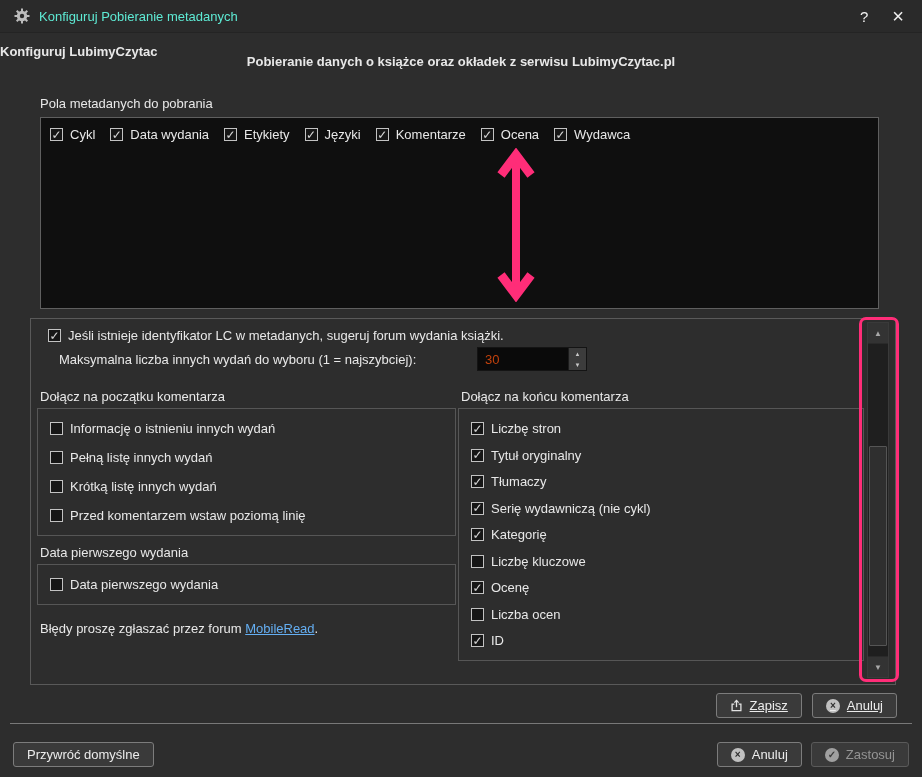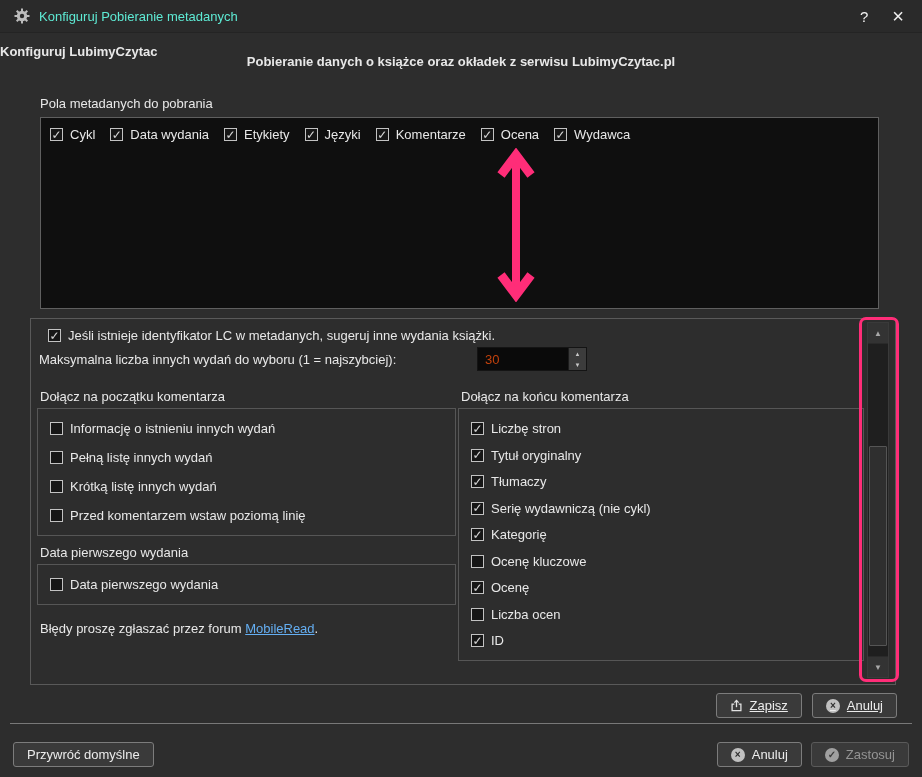--- a/index.html
+++ b/index.html
@@ -42,21 +42,21 @@
   .scroll-ann{
     position:absolute;left:859px;top:317px;width:34px;height:359px;
     border:3px solid #ff2d78;border-radius:7px;pointer-events:none;
   }
   
   .scrollarea{
     position:absolute;left:30px;top:318px;width:866px;height:367px;
     border:1px solid #595959;box-sizing:border-box;
   }
   .suggest-row{position:absolute;left:17px;top:7px;}
-  .max-label{position:absolute;left:8px;top:33px;}
+  .max-label{position:absolute;left:28px;top:33px;}
   .spin{
     position:absolute;left:446px;top:28px;width:110px;height:24px;
     background:#0a0a0a;border:1px solid #141414;box-sizing:border-box;
     display:flex;align-items:stretch;
   }
   .spin-val{flex:1;display:flex;align-items:center;padding-left:7px;color:#c2410c;}
   .spin-btns{width:17px;background:#3c3c3c;display:flex;flex-direction:column;border-left:1px solid #1c1c1c;}
   .spin-btns span{flex:1;display:flex;align-items:center;justify-content:center;font-size:6px;color:#c8c8c8;}
   .col-left{position:absolute;left:6px;top:70px;width:419px;}
   .col-right{position:absolute;left:427px;top:70px;width:406px;}
@@ -166,21 +166,21 @@
     <line x1="23" y1="12" x2="23" y2="142" stroke-width="8"></line>
     <polyline points="8,27 23,7 38,27" stroke-width="9"></polyline>
     <polyline points="8,127 23,147 38,127" stroke-width="9"></polyline>
   </g>
 </svg>
 
 <div class="scrollarea">
 
   <div class="cb-row suggest-row">
     <span class="cb">✓</span>
-    <span class="cb-label">Jeśli istnieje identyfikator LC w metadanych, sugeruj inne wydania książki.</span>
+    <span class="cb-label">Jeśli istnieje identyfikator LC w metadanych, sugeruj forum wydania książki.</span>
   </div>
 
   <div class="max-label">Maksymalna liczba innych wydań do wyboru (1 = najszybciej):</div>
   <div class="spin">
     <span class="spin-val">30</span>
     <span class="spin-btns">
       <span>▲</span>
       <span>▼</span>
     </span>
   </div>
@@ -240,21 +240,21 @@
           <div class="cb-row">
             <span class="cb">✓</span>
             <span class="cb-label">Serię wydawniczą (nie cykl)</span>
           </div>
           <div class="cb-row">
             <span class="cb">✓</span>
             <span class="cb-label">Kategorię</span>
           </div>
           <div class="cb-row">
             <span class="cb"></span>
-            <span class="cb-label">Ocenę kluczowe</span>
+            <span class="cb-label">Liczbę kluczowe</span>
           </div>
           <div class="cb-row">
             <span class="cb">✓</span>
             <span class="cb-label">Ocenę</span>
           </div>
           <div class="cb-row">
             <span class="cb"></span>
             <span class="cb-label">Liczba ocen</span>
           </div>
           <div class="cb-row">

